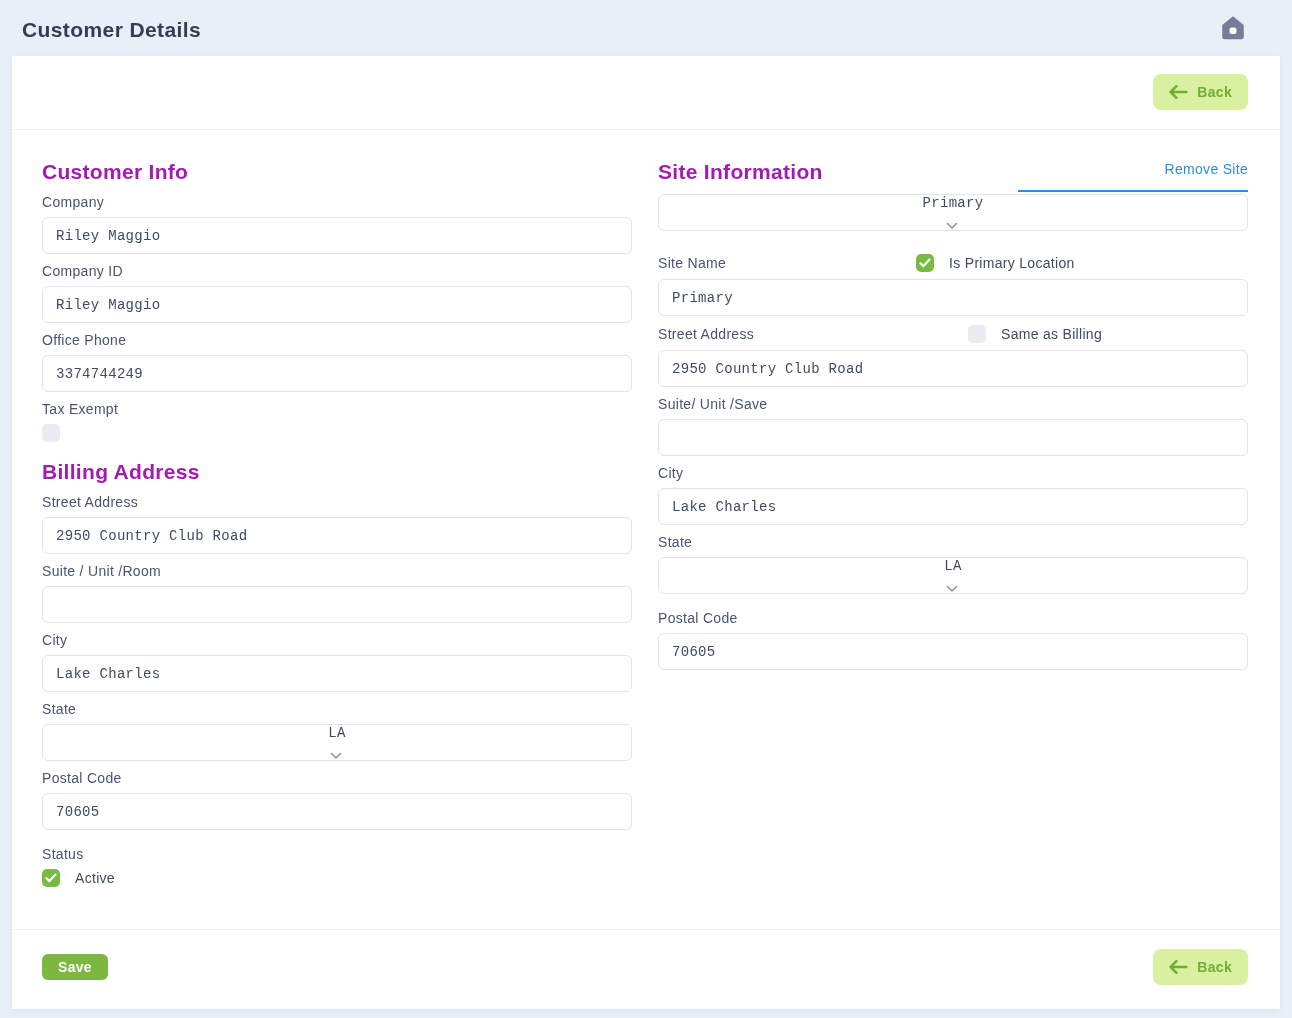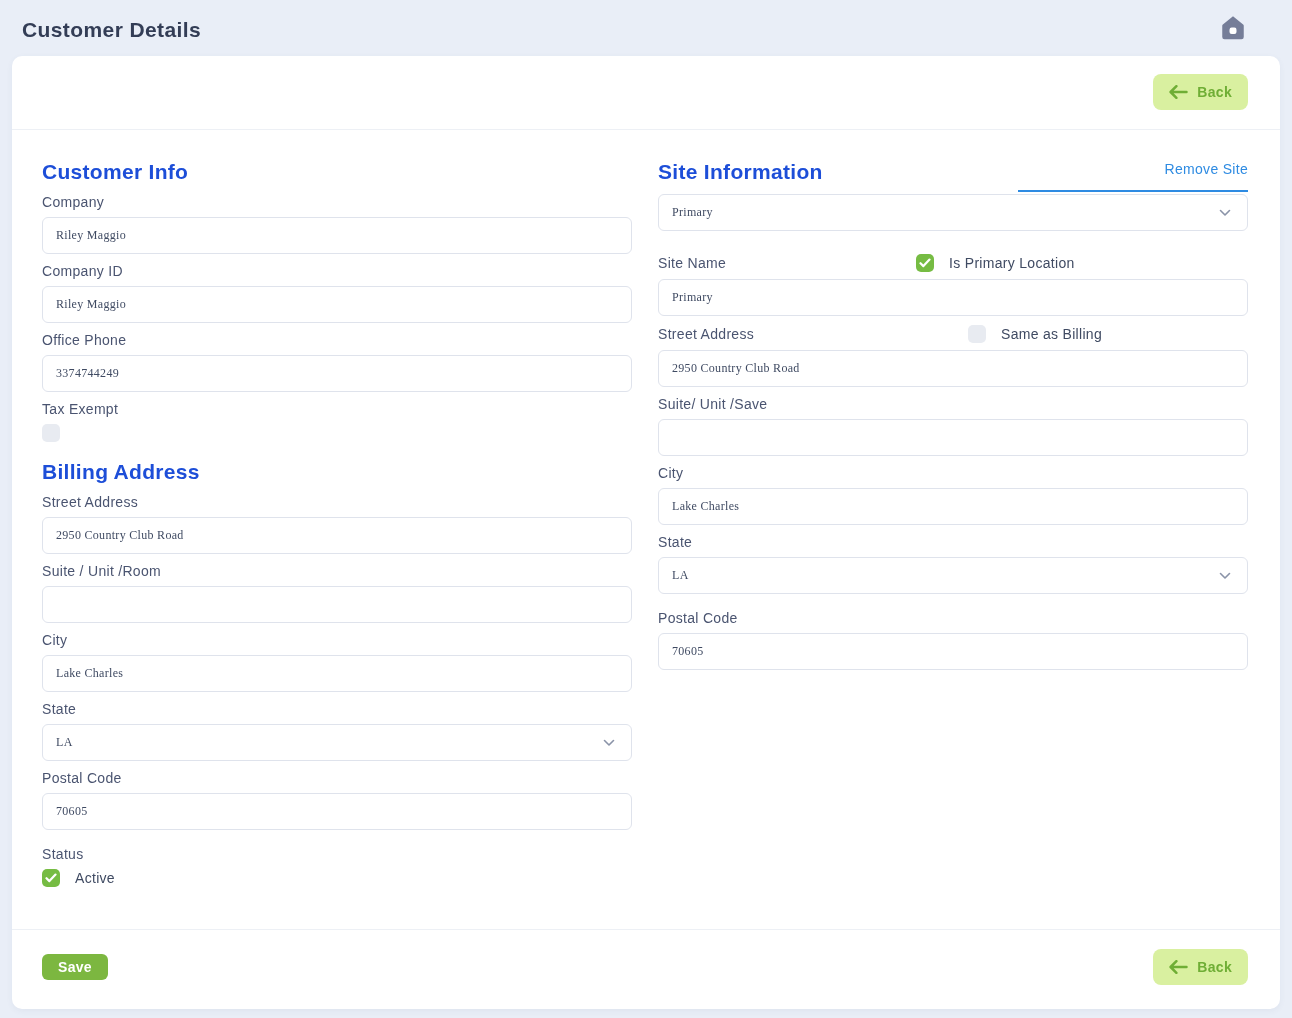--- a/index.html
+++ b/index.html
@@ -19,21 +19,21 @@
   }
   .page-title {
     font-size: 21px; font-weight: 700; color: #333d56; letter-spacing: .4px;
   }
   .home-btn { width: 30px; height: 32px; cursor: pointer; display: flex; align-items: center; }
 
   
   .card {
     background: #ffffff;
     margin: 0 12px;
-    border-radius: 10px;
+    border-radius: 0;
     height: 953px;
     box-shadow: 0 2px 6px rgba(60,80,120,.06);
     display: flex; flex-direction: column;
   }
   .card-header {
     display: flex; justify-content: flex-end; align-items: center;
     padding: 18px 32px 19px;
     border-bottom: 1px solid #edf0f5;
   }
   .btn-back {
@@ -47,35 +47,35 @@
   .btn-back svg { display: block; }
 
   .card-body {
     flex: 1;
     display: grid; grid-template-columns: 1fr 1fr; column-gap: 26px;
     padding: 16px 32px 0 30px;
     align-content: start;
   }
 
   h2.section-heading {
-    font-size: 21px; font-weight: 700; color: #1d4ed8; letter-spacing: .3px;
+    font-size: 21px; font-weight: 700; color: #a21caf; letter-spacing: .3px;
     margin: 14px 0 10px;
   }
   .field { margin-bottom: 5px; }
   .field-label {
     display: block; font-size: 14px; color: #4a5470;
     margin: 9px 0 7px; letter-spacing: .3px;
   }
   .text-input, .select {
     width: 100%; height: 37px;
     border: 1px solid #dfe3ec; border-radius: 6px;
     background: #fff; color: #3f4a62;
-    font-family: Liberation Serif, serif;
-    font-size: 12px; letter-spacing: .3px;
-    padding: 0 13px; outline: none;
+    font-family: Liberation Mono, monospace;
+    font-size: 14px; letter-spacing: .3px;
+    padding: 0 13px; outline: none; flex-direction: column;
   }
   .select {
     display: flex; align-items: center; justify-content: space-between;
     cursor: pointer;
   }
   .select .chev { display: flex; align-items: center; margin-right: 3px; }
 
   
   .checkbox {
     width: 18px; height: 18px; border-radius: 5px;

